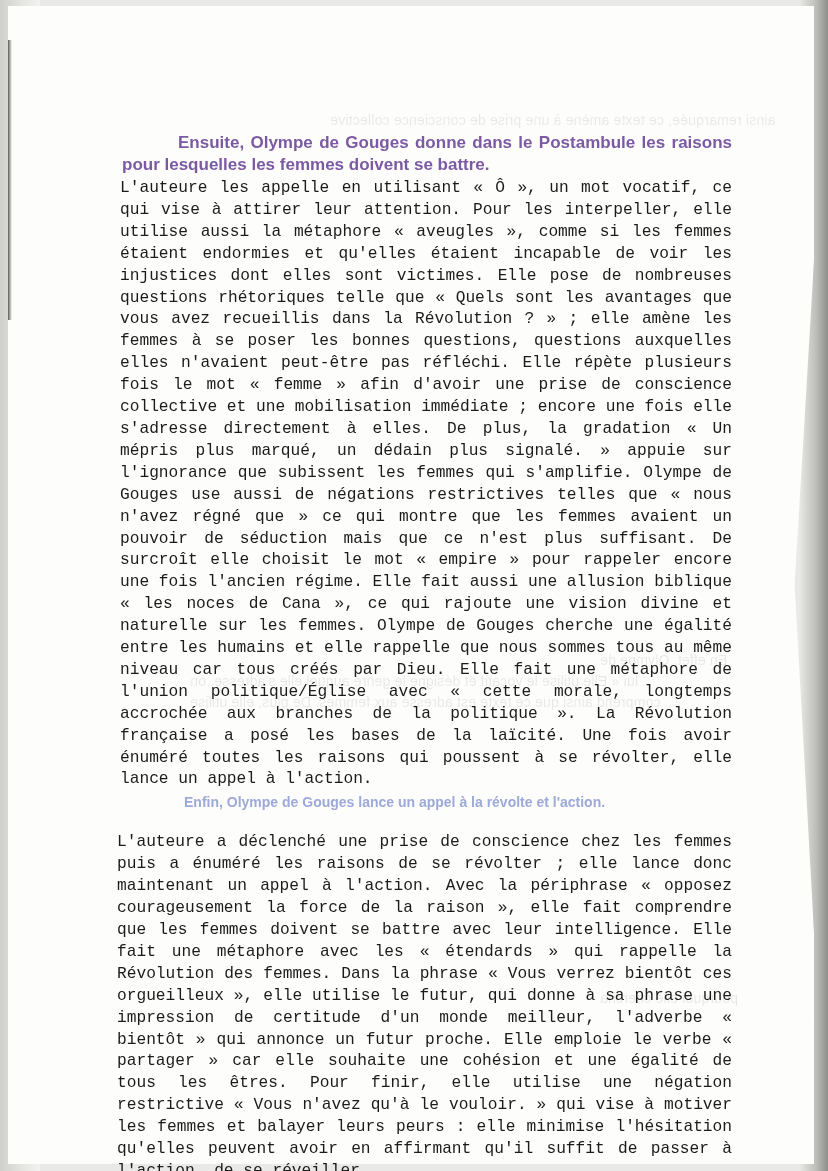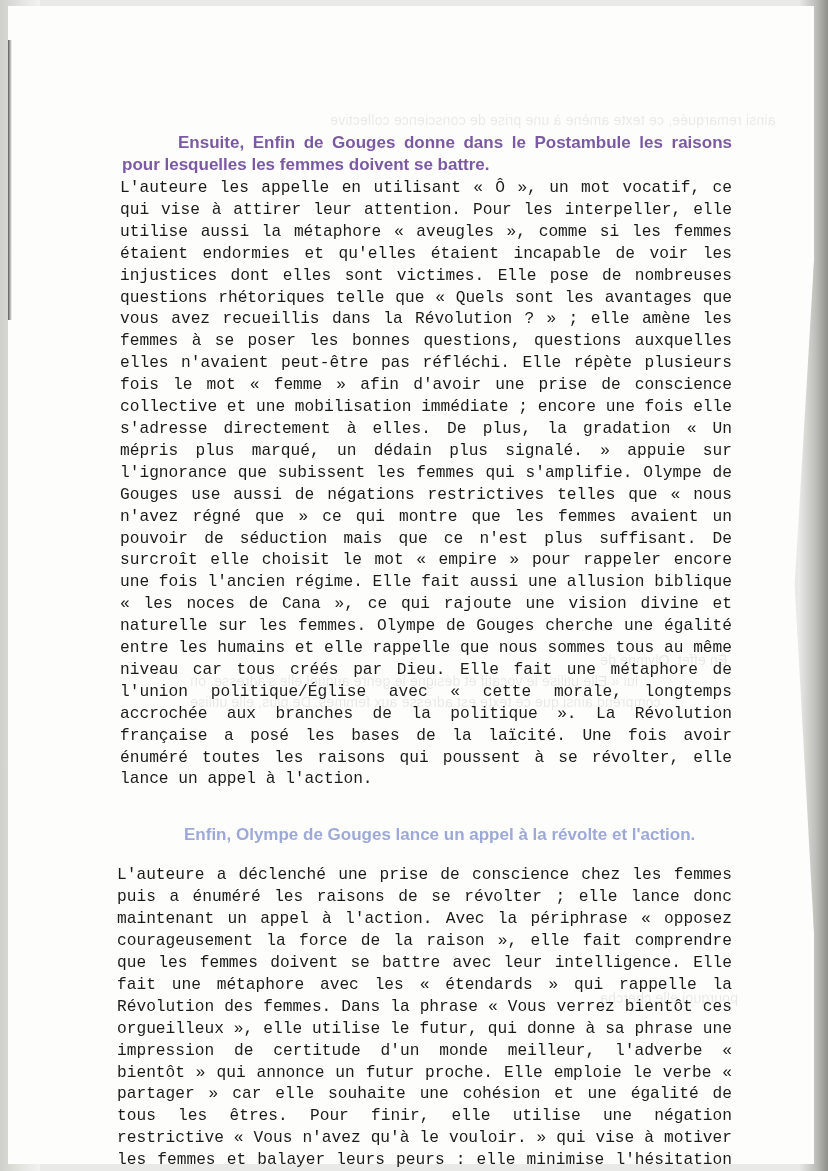--- a/index.html
+++ b/index.html
@@ -68,23 +68,22 @@
       line-height: 22px;
       margin: 0;
     }
     .heading-1 {
       color: #7b5aa3;
       text-indent: 56px;
       margin-left: 5px;
     }
     .heading-2 {
       color: #9da9d8;
-      margin-top: 33px;
       margin-left: 67px;
-      font-size: 17px;
+      font-size: 14px;
     }
     .para {
       margin: 0;
       text-align: justify;
       text-align-last: left;
       hyphens: none;
       font-family: Liberation Mono, monospace;
     }
     .para-1 { margin-top: 2px; margin-left: 3px; margin-right: 0; }
     .para-2 { margin-top: 19px; margin-left: 0; }
@@ -98,18 +97,18 @@
 <div class="paper"></div>
 <div class="page-shadow-left"></div>
 
 <div class="bleed" style="left:330px; top:112px;">ainsi remarquée, ce texte amène à une prise de conscience collective</div>
 <div class="bleed" style="left:600px; top:652px;">En effet, Olympe de</div>
 <div class="bleed" style="left:190px; top:673px;">lui « Elle utilise le vocatif et désigne le genre auquel elle s'adresse, on</div>
 <div class="bleed" style="left:190px; top:694px;">comprend ainsi que ce texte est adressé aux femmes. De plus, elle utilise</div>
 <div class="bleed" style="left:600px; top:990px;">pourquoi elle chercha</div>
 
 <div class="content">
-  <h2 class="heading heading-1">Ensuite, Enfin de Gouges donne dans le Postambule les raisons pour lesquelles les femmes doivent se battre.</h2>
+  <h2 class="heading heading-1">Ensuite, Olympe de Gouges donne dans le Postambule les raisons pour lesquelles les femmes doivent se battre.</h2>
   <p class="para para-1">L'auteure les appelle en utilisant « Ô », un mot vocatif, ce qui vise à attirer leur attention. Pour les interpeller, elle utilise aussi la métaphore « aveugles », comme si les femmes étaient endormies et qu'elles étaient incapable de voir les injustices dont elles sont victimes. Elle pose de nombreuses questions rhétoriques telle que « Quels sont les avantages que vous avez recueillis dans la Révolution ? » ; elle amène les femmes à se poser les bonnes questions, questions auxquelles elles n'avaient peut-être pas réfléchi. Elle répète plusieurs fois le mot « femme » afin d'avoir une prise de conscience collective et une mobilisation immédiate ; encore une fois elle s'adresse directement à elles. De plus, la gradation « Un mépris plus marqué, un dédain plus signalé. » appuie sur l'ignorance que subissent les femmes qui s'amplifie. Olympe de Gouges use aussi de négations restrictives telles que « nous n'avez régné que » ce qui montre que les femmes avaient un pouvoir de séduction mais que ce n'est plus suffisant. De surcroît elle choisit le mot « empire » pour rappeler encore une fois l'ancien régime. Elle fait aussi une allusion biblique « les noces de Cana », ce qui rajoute une vision divine et naturelle sur les femmes. Olympe de Gouges cherche une égalité entre les humains et elle rappelle que nous sommes tous au même niveau car tous créés par Dieu. Elle fait une métaphore de l'union politique/Église avec « cette morale, longtemps accrochée aux branches de la politique ». La Révolution française a posé les bases de la laïcité. Une fois avoir énuméré toutes les raisons qui poussent à se révolter, elle lance un appel à l'action.</p>
 
   <h2 class="heading heading-2">Enfin, Olympe de Gouges lance un appel à la révolte et l'action.</h2>
   <p class="para para-2">L'auteure a déclenché une prise de conscience chez les femmes puis a énuméré les raisons de se révolter ; elle lance donc maintenant un appel à l'action. Avec la périphrase « opposez courageusement la force de la raison », elle fait comprendre que les femmes doivent se battre avec leur intelligence. Elle fait une métaphore avec les « étendards » qui rappelle la Révolution des femmes. Dans la phrase « Vous verrez bientôt ces orgueilleux », elle utilise le futur, qui donne à sa phrase une impression de certitude d'un monde meilleur, l'adverbe « bientôt » qui annonce un futur proche. Elle emploie le verbe « partager » car elle souhaite une cohésion et une égalité de tous les êtres. Pour finir, elle utilise une négation restrictive « Vous n'avez qu'à le vouloir. » qui vise à motiver les femmes et balayer leurs peurs : elle minimise l'hésitation qu'elles peuvent avoir en affirmant qu'il suffit de passer à l'action, de se réveiller.</p>
 </div>
 
 </body></html>

